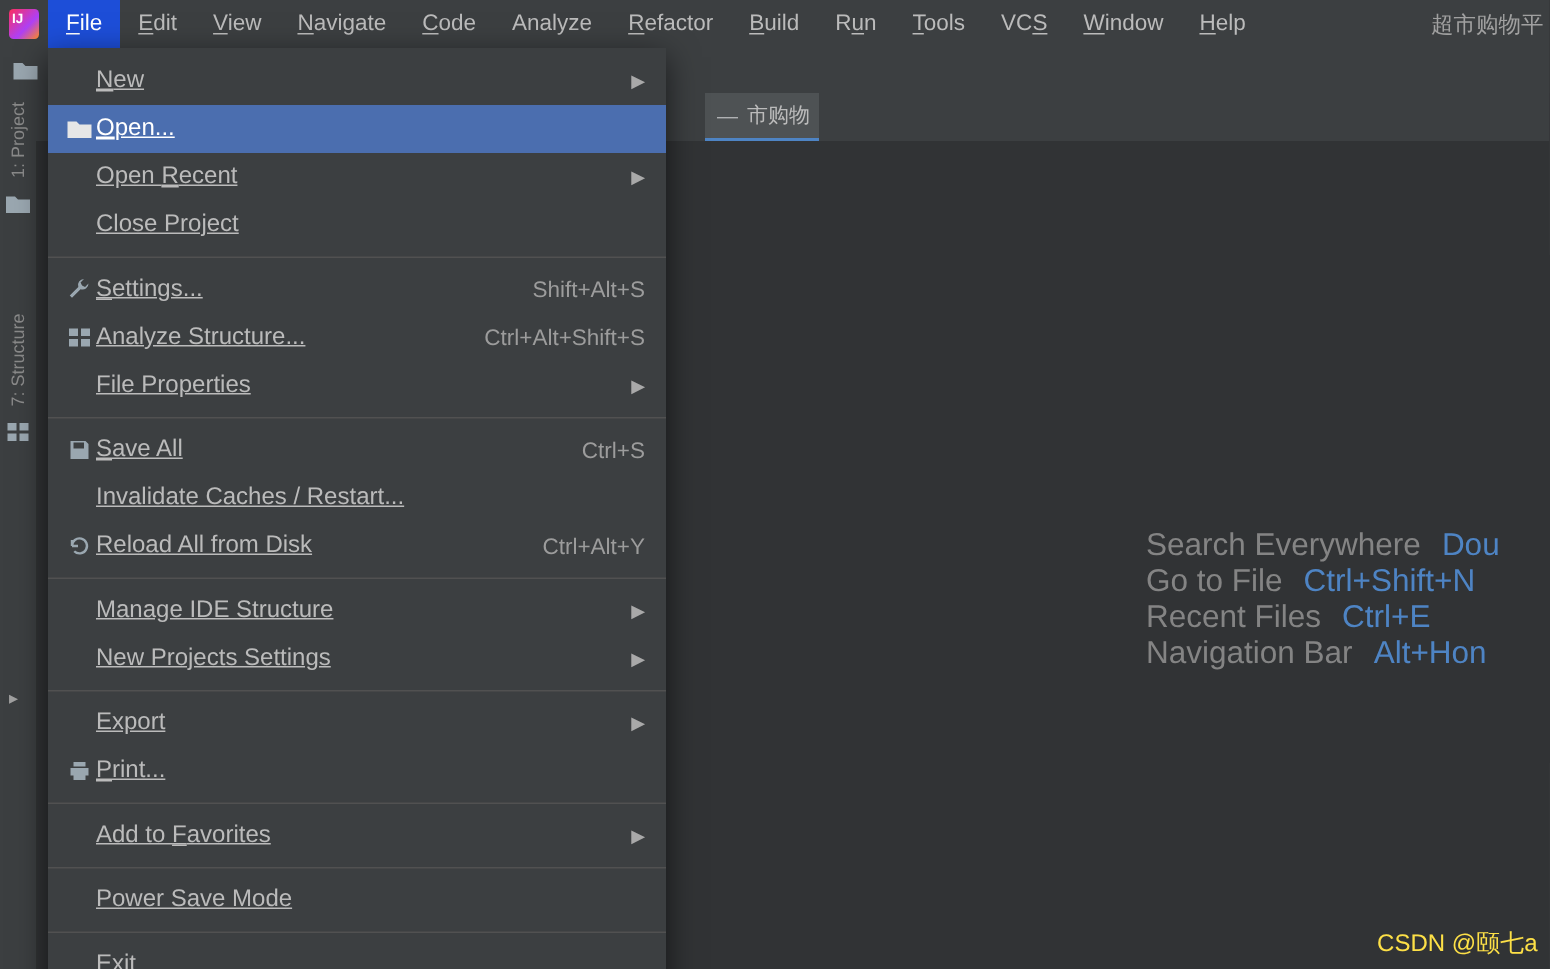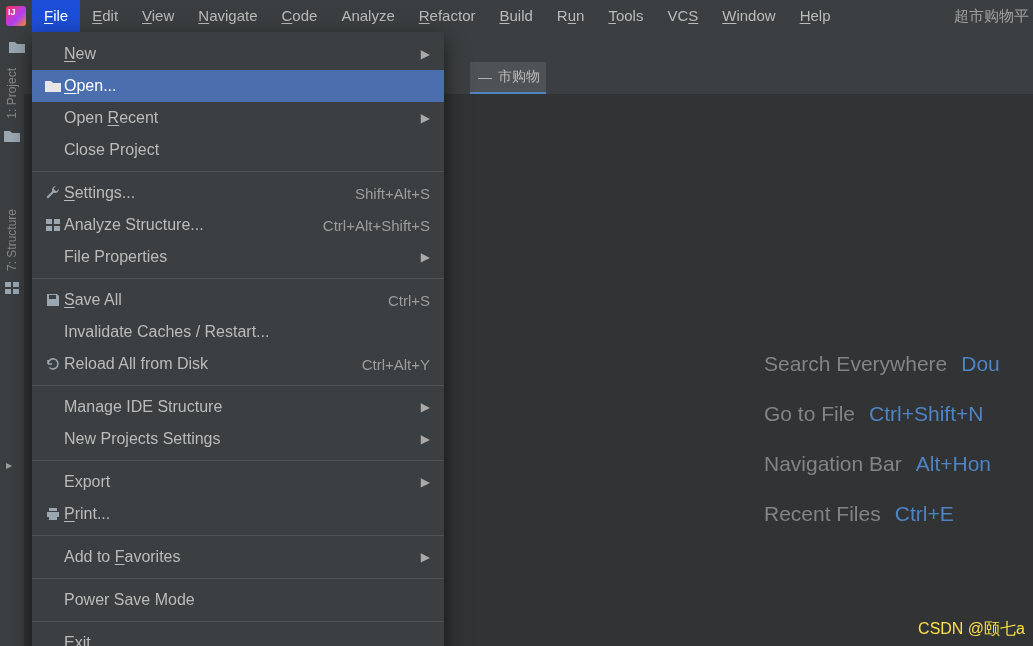--- a/index.html
+++ b/index.html
@@ -105,21 +105,20 @@
     margin-left:446px;
   }
   .tab-stub .min { color:#afb1b3; margin-left:2px;}
 
   .empty-hints {
     position:absolute;
     top: 290px;
     left: 740px;
     display:flex;
     flex-direction:column;
-    gap: 26px;
     font-size: 21px;
   }
   .hint-row { display:flex; gap:14px; white-space:nowrap;}
   .hint-row .lbl { color:#848484; }
   .hint-row .sc { color:#4e84c4; }
 
   .watermark {
     position:absolute;
     right:8px; bottom:6px;
     color:#fde047;
@@ -144,21 +143,21 @@
     padding:0 14px 0 10px;
     cursor:pointer;
     position:relative;
   }
   .dd-item.highlight { background:#4b6eaf; color:#fff; }
   .dd-item .ic {
     width:22px; display:inline-flex; justify-content:center;
     color:#9aa7b0; flex-shrink:0;
   }
   .dd-item.highlight .ic { color:#e6e6e6; }
-  .dd-item .lbl { flex:1; white-space:nowrap; }
+  .dd-item .lbl { flex:1; white-space:nowrap;text-decoration:underline; }
   .dd-item .shortcut { color:#9c9c9c; font-size:15px; }
   .dd-item .arrow { color:#a9a9a9; font-size:12px; margin-left:8px;}
   .dd-sep { height:1px; background:#515151; margin:5px 0; }
 
   .tri-play {
     position:absolute; left:6px; top:458px;
     color:#a0a0a0; font-size:12px;
   }
 
   svg { display:block; }
@@ -226,26 +225,26 @@
   <div class="empty-hints" id="hints">
       <div class="hint-row">
         <span class="lbl">Search Everywhere</span>
         <span class="sc">Dou</span>
       </div>
       <div class="hint-row">
         <span class="lbl">Go to File</span>
         <span class="sc">Ctrl+Shift+N</span>
       </div>
       <div class="hint-row">
+        <span class="lbl">Recent Files</span>
+        <span class="sc">Ctrl+E</span>
+      </div>
+      <div class="hint-row">
         <span class="lbl">Navigation Bar</span>
         <span class="sc">Alt+Hon</span>
-      </div>
-      <div class="hint-row">
-        <span class="lbl">Recent Files</span>
-        <span class="sc">Ctrl+E</span>
       </div>
     </div>
   <div class="watermark">CSDN @颐七a</div>
 </div>
 
 <div class="dropdown" id="dropdown">
     <div class="dd-item">
       <span class="ic"></span>
       <span class="lbl"><span class="underline">N</span>ew</span>
       <span class="arrow">▶</span>

